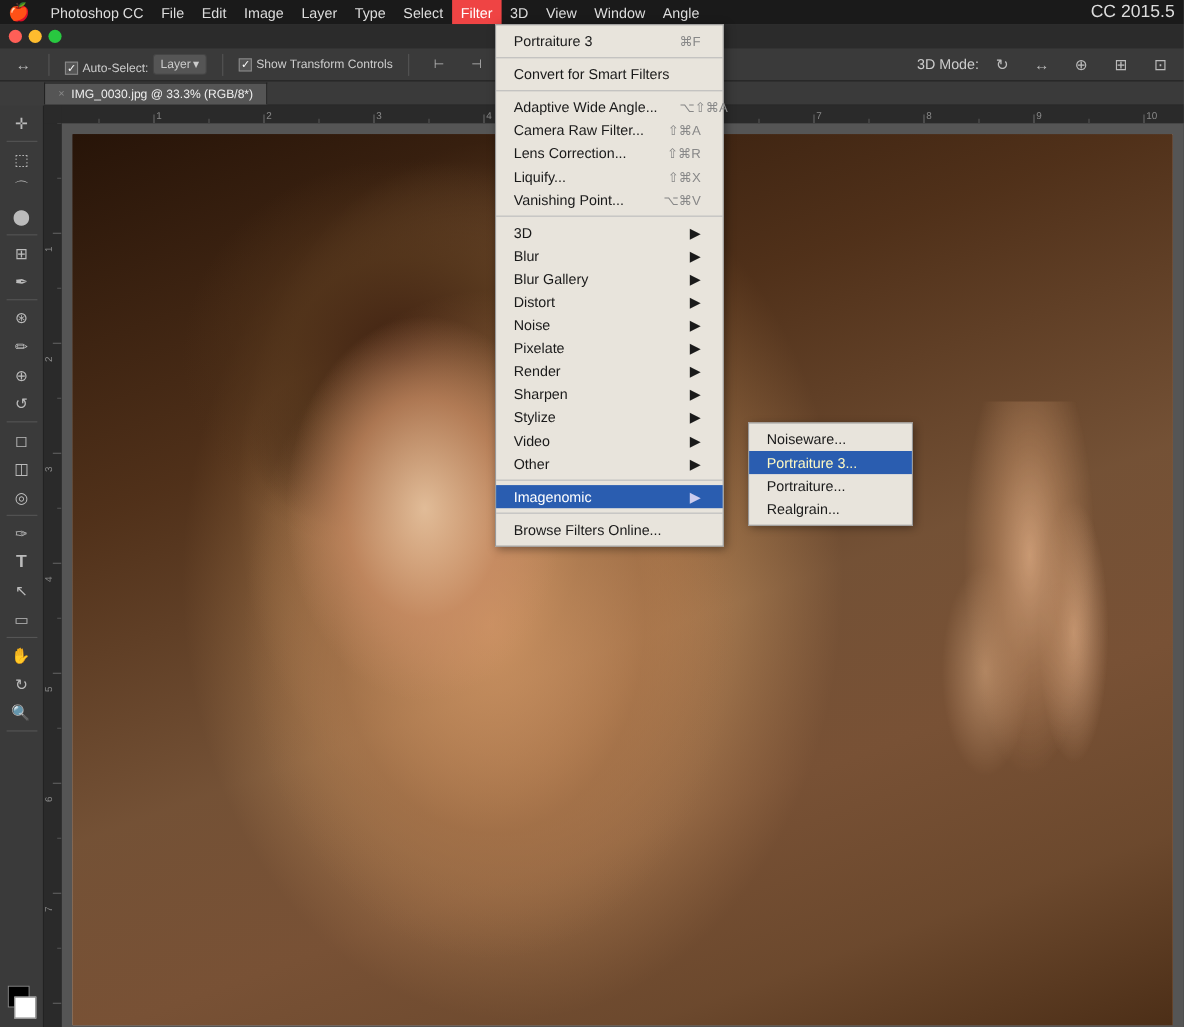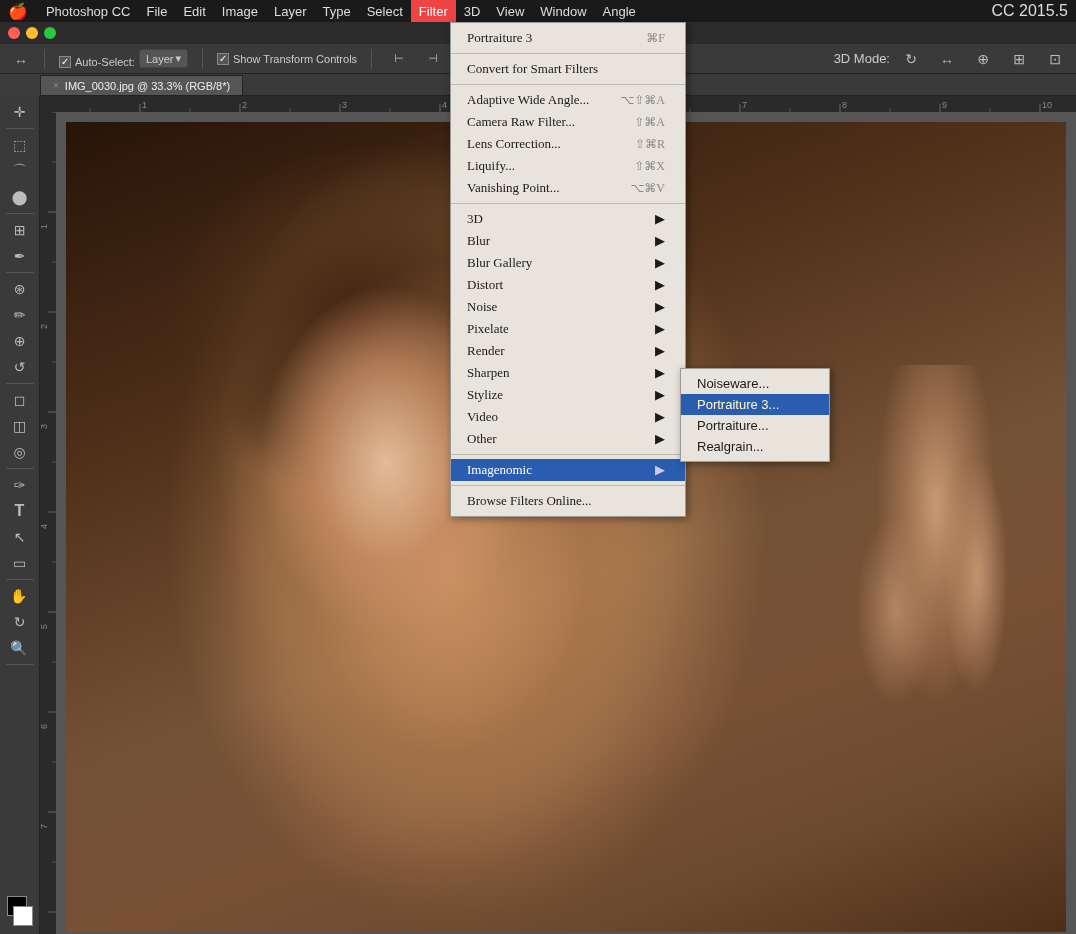--- a/index.html
+++ b/index.html
@@ -180,29 +180,28 @@
         radial-gradient(ellipse 200px 300px at 35% 40%, #e8c4a0 0%, #c9956a 30%, #a0724a 60%, transparent 100%),
         radial-gradient(ellipse 300px 400px at 40% 50%, #d4956a 0%, #b07545 40%, #7a5230 70%, #3c2010 100%),
         linear-gradient(180deg, #1a0e08 0%, #5a3820 30%, #9a7050 60%, #d4956a 80%, #c89060 100%);
     }
 
     
     .dropdown-menu {
       position: absolute;
       top: 22px;
       left: 450px;
-      width: 236px;
+      width: 208px;
       background: #e8e4dc;
       border: 1px solid #999;
       box-shadow: 2px 2px 8px rgba(0,0,0,0.4);
       z-index: 200;
       padding: 4px 0;
       color: #1a1a1a;
       font-size: 13px;
-      font-family: Liberation Serif, serif;
     }
     .menu-item {
       padding: 3px 20px 3px 16px;
       display: flex;
       align-items: center;
       justify-content: space-between;
       cursor: default;
       white-space: nowrap;
     }
     .menu-item.highlighted { background: #2a5db0; color: #fff; }
@@ -505,21 +504,21 @@
   <div class="menu-item highlighted">
     <span>Imagenomic</span>
     <span class="menu-arrow" style="color:#cce;">▶</span>
   </div>
   <div class="menu-sep"></div>
   <div class="menu-item">
     <span>Browse Filters Online...</span>
   </div>
 </div>
 
-<div class="submenu" style="top: 368px; left: 680px;">
+<div class="submenu" style="top: 384px; left: 680px;">
   <div class="menu-item">
     <span>Noiseware...</span>
   </div>
   <div class="menu-item active-sub">
     <span>Portraiture 3...</span>
   </div>
   <div class="menu-item">
     <span>Portraiture...</span>
   </div>
   <div class="menu-item">

